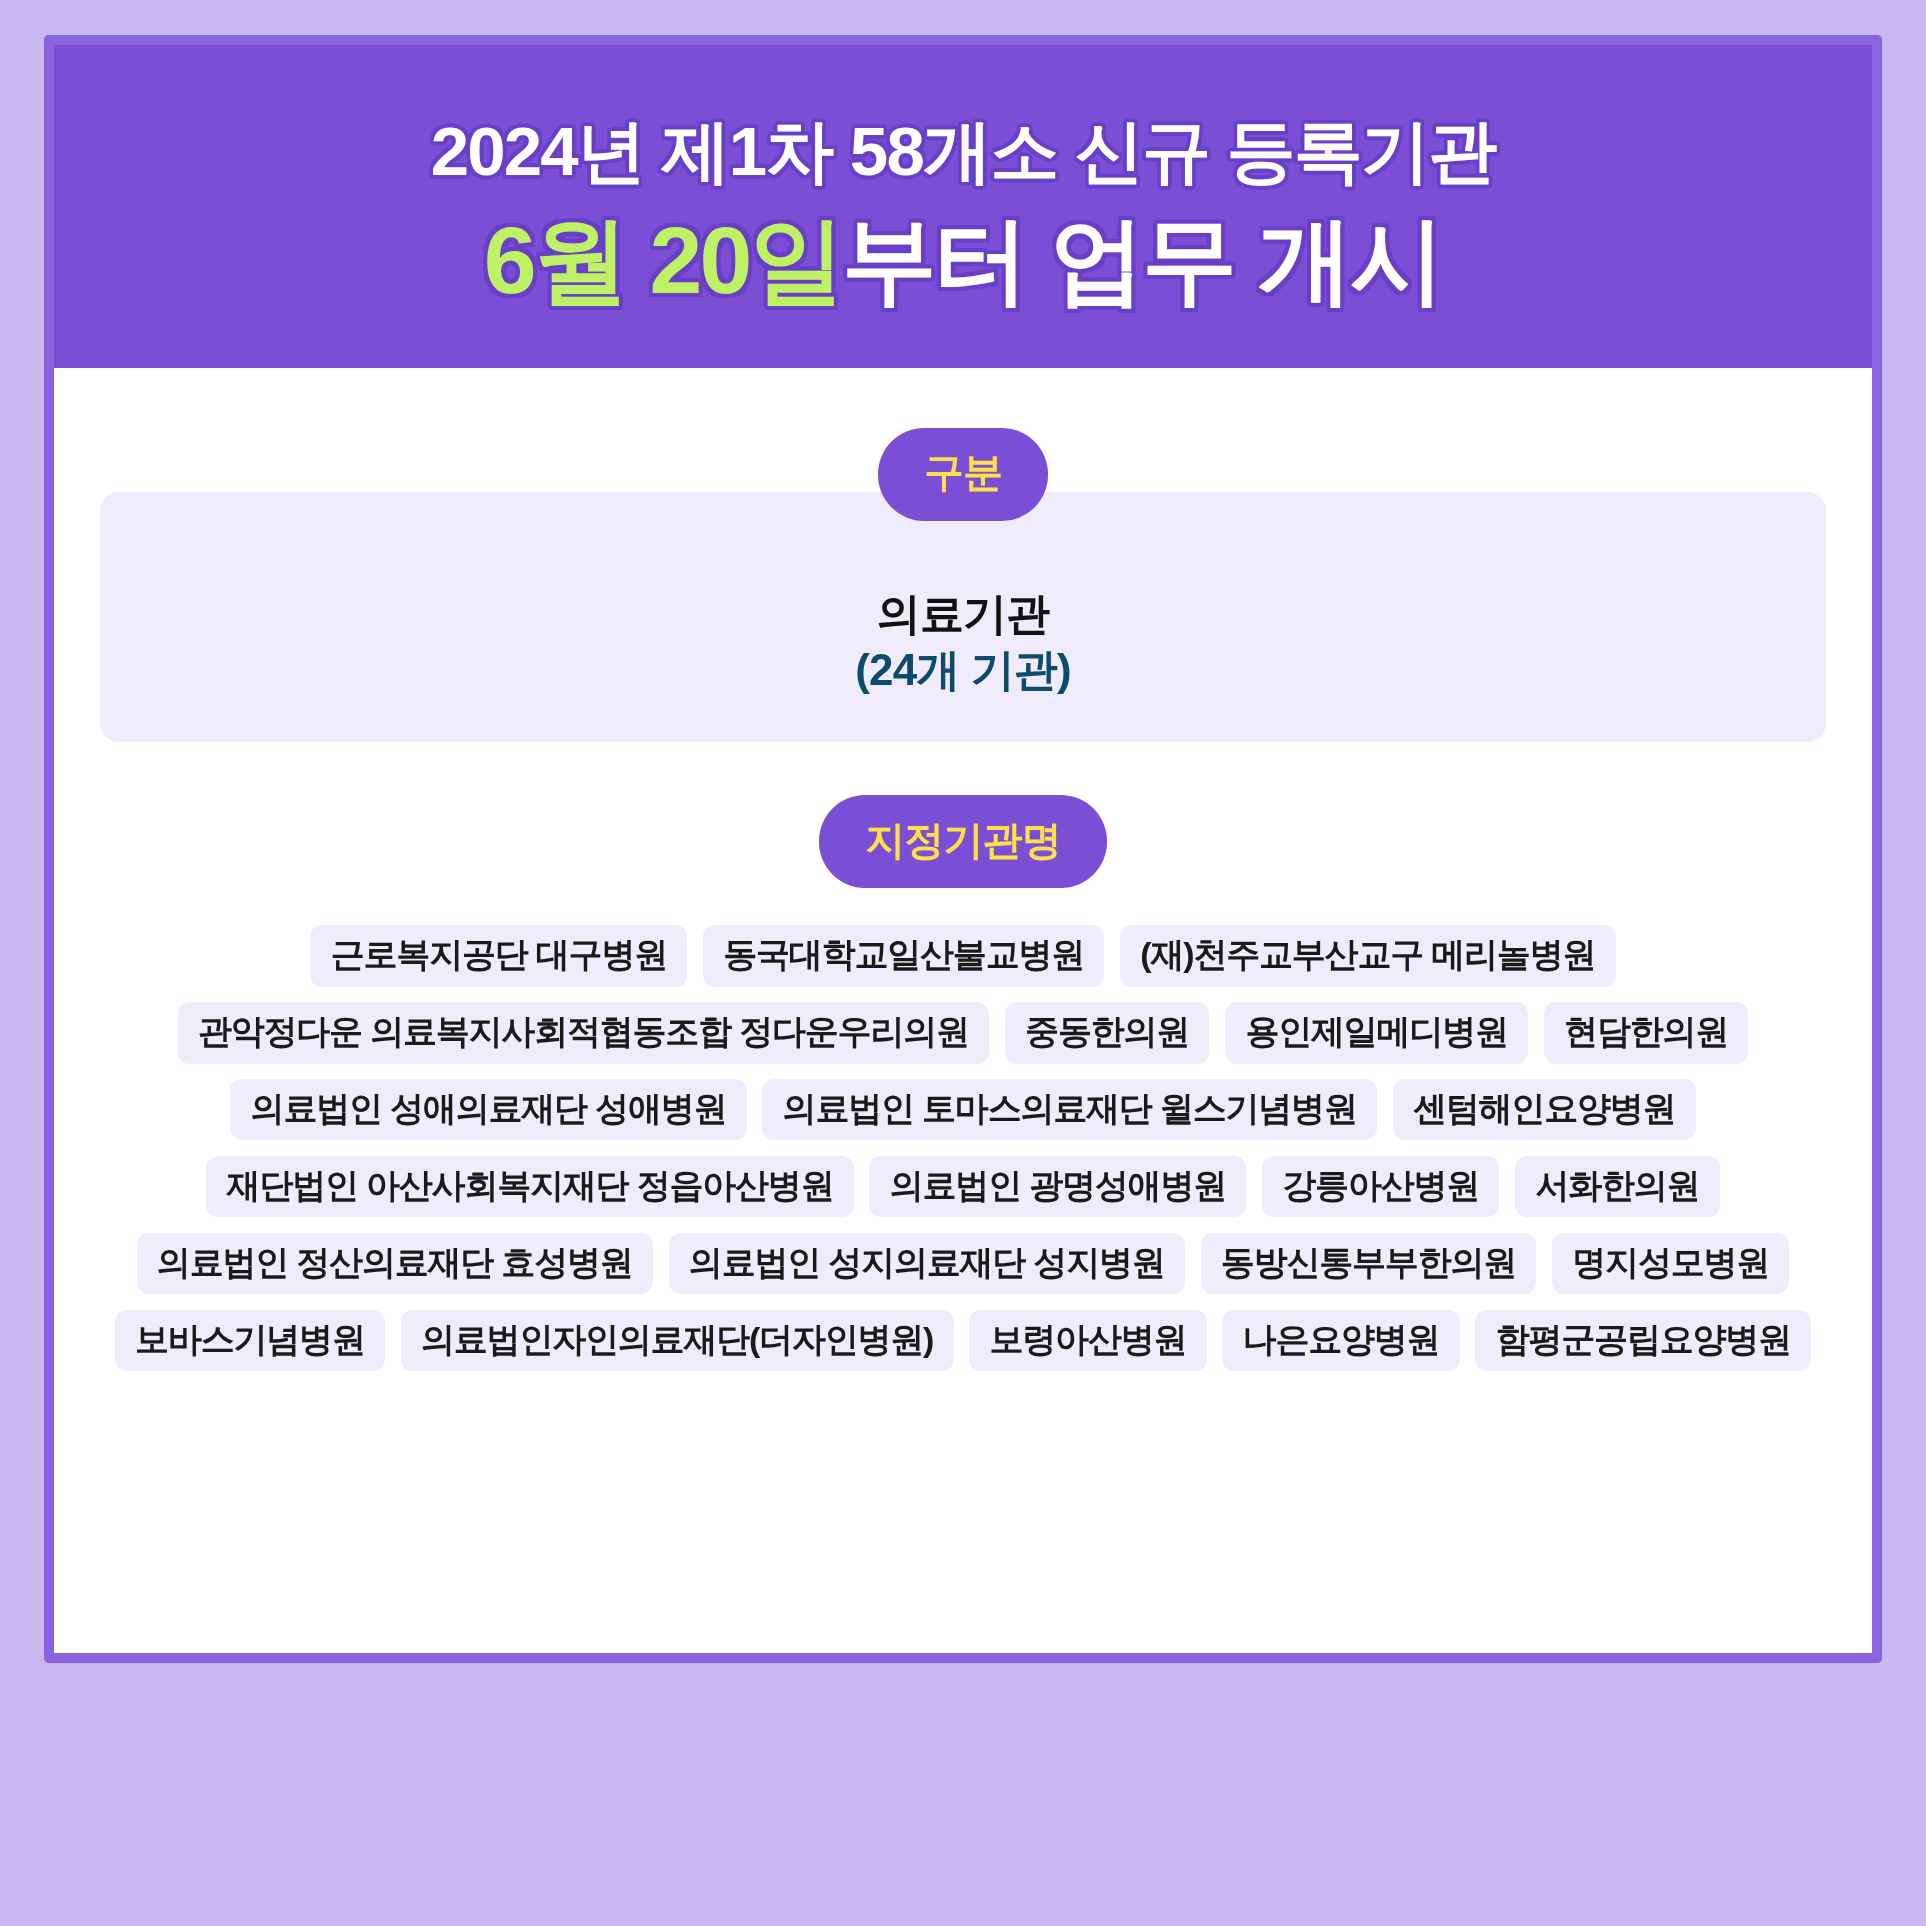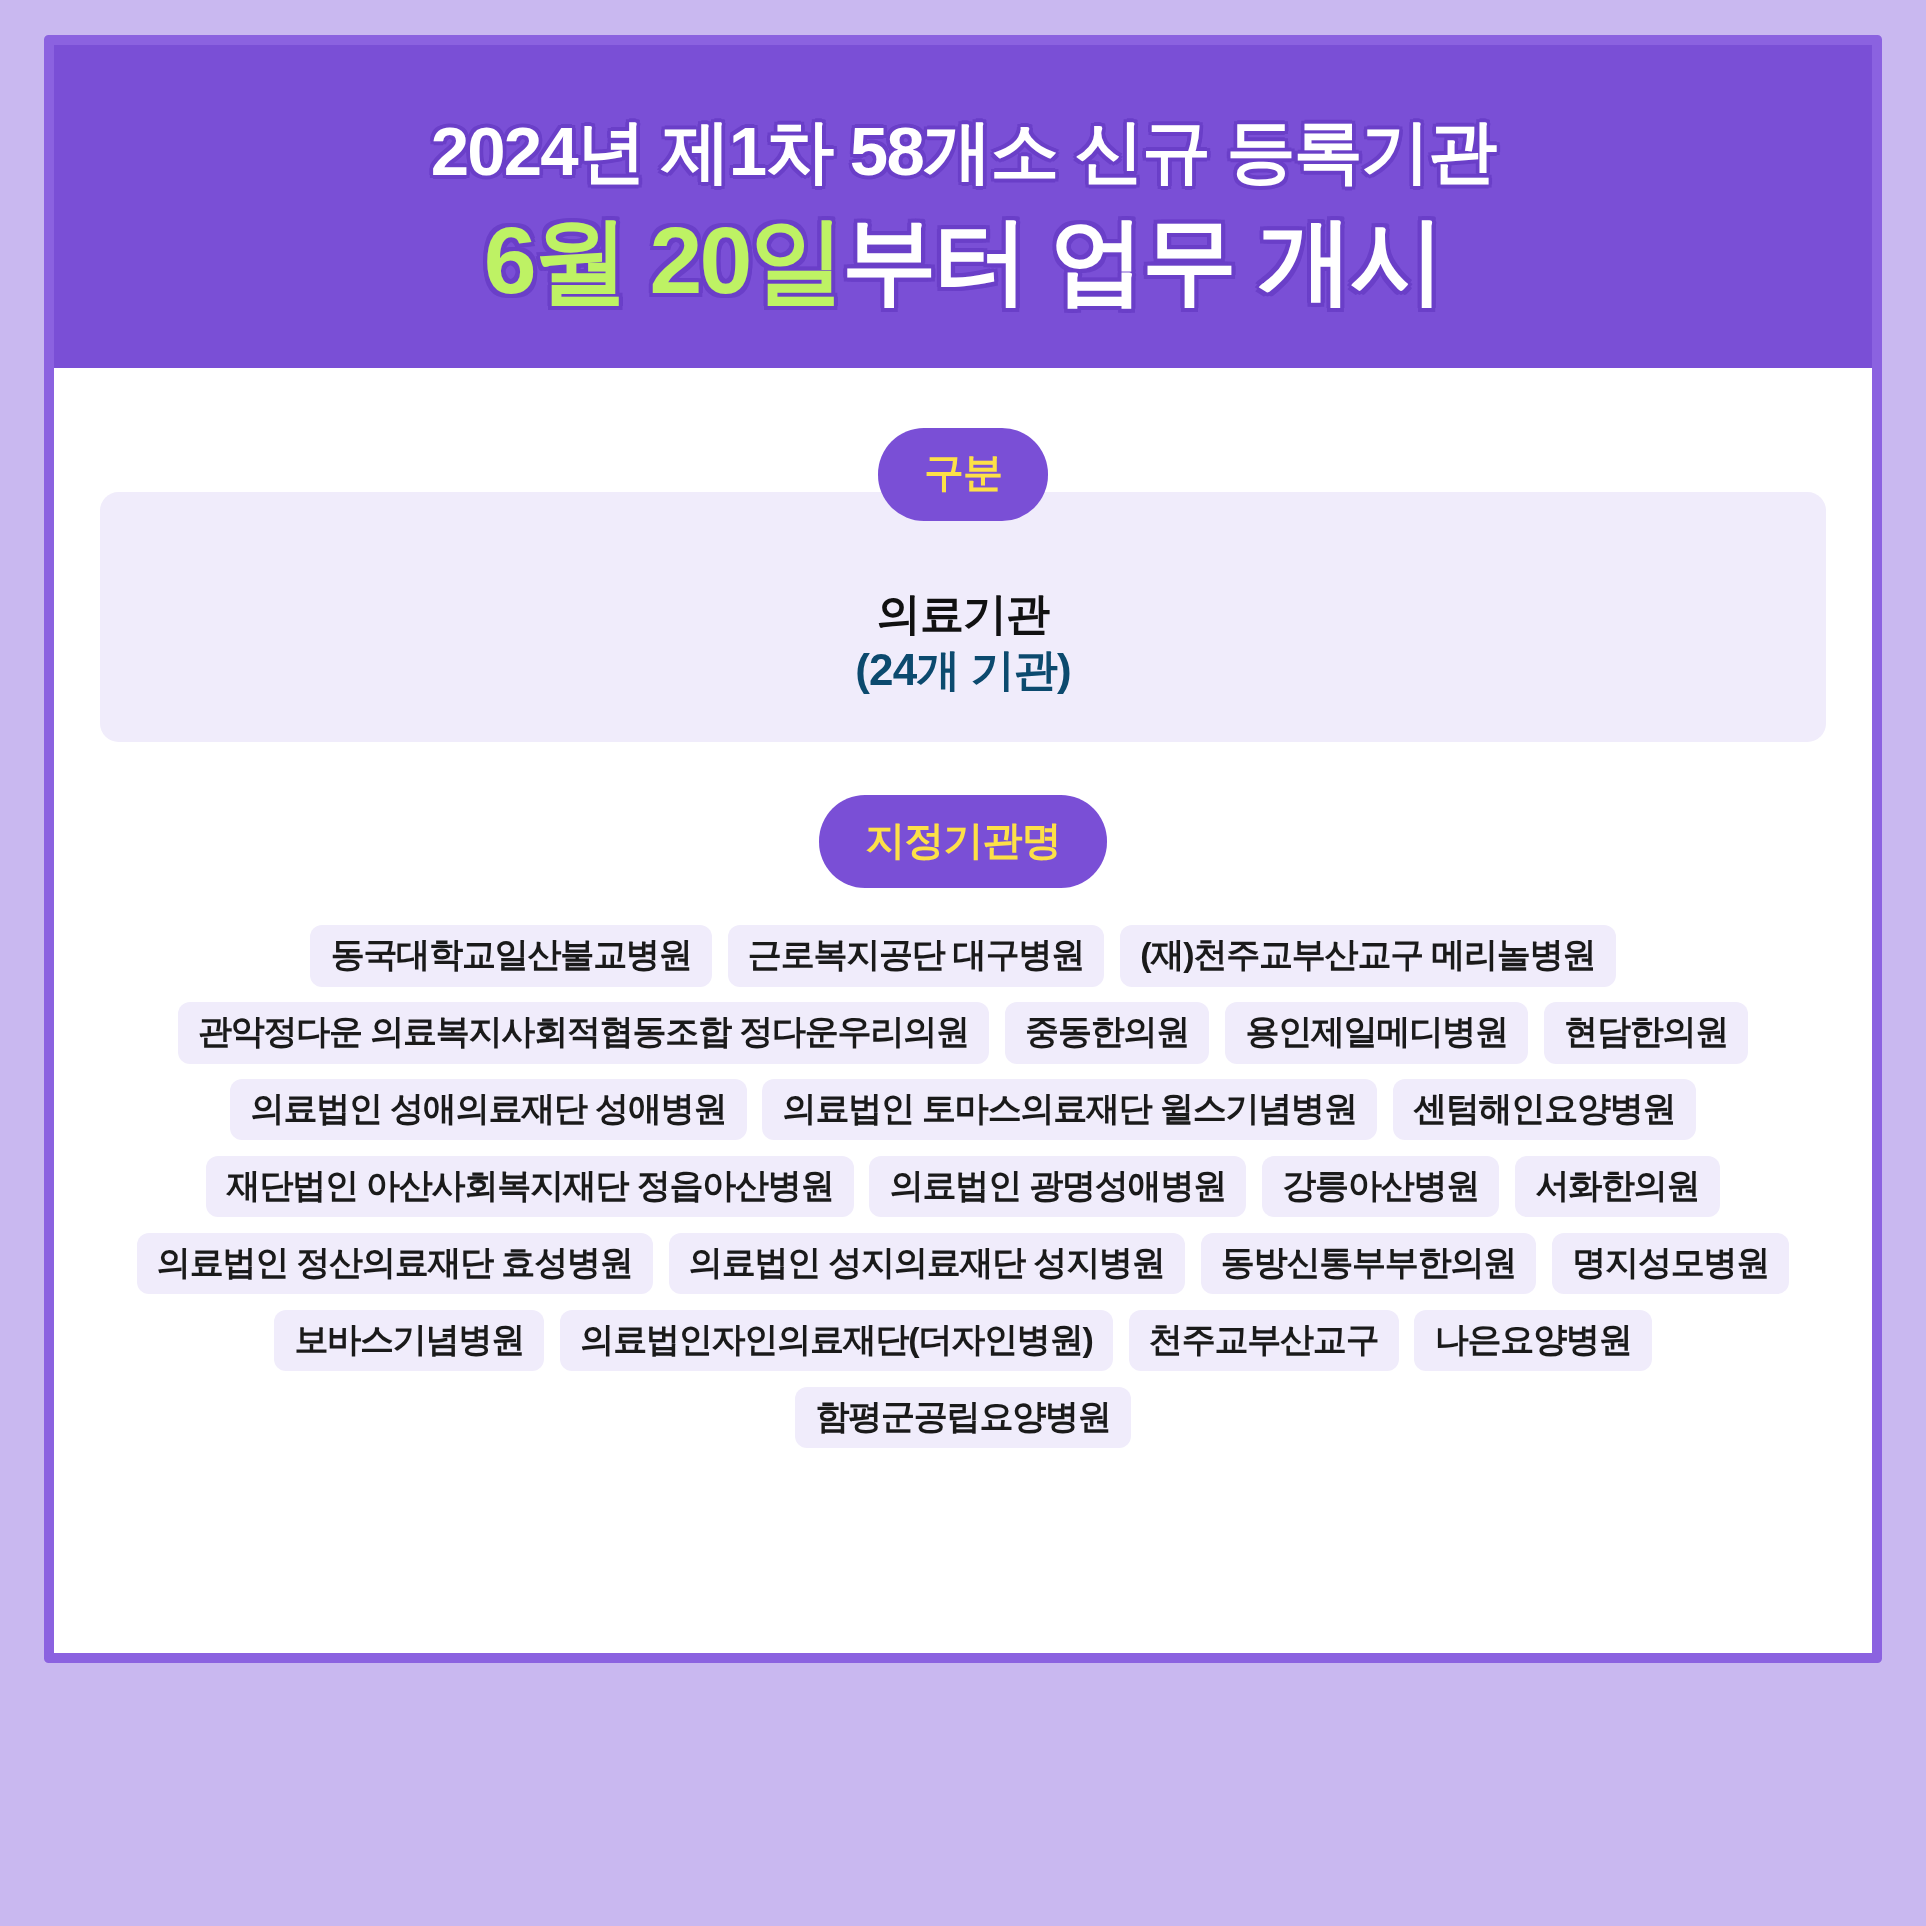--- a/index.html
+++ b/index.html
@@ -149,40 +149,40 @@
     <div class="pill-title">구분</div>
 
     <div class="info-box">
       <div class="cat-name">의료기관</div>
       <div class="cat-count">(24개 기관)</div>
     </div>
 
     <div class="pill-title second">지정기관명</div>
 
     <div class="tag-wrap">
+      <div class="tag">근로복지공단 대구병원</div>
       <div class="tag">동국대학교일산불교병원</div>
-      <div class="tag">근로복지공단 대구병원</div>
       <div class="tag">(재)천주교부산교구 메리놀병원</div>
       <div class="tag">관악정다운 의료복지사회적협동조합 정다운우리의원</div>
       <div class="tag">중동한의원</div>
       <div class="tag">용인제일메디병원</div>
       <div class="tag">현담한의원</div>
       <div class="tag">의료법인 성애의료재단 성애병원</div>
       <div class="tag">의료법인 토마스의료재단 윌스기념병원</div>
       <div class="tag">센텀해인요양병원</div>
       <div class="tag">재단법인 아산사회복지재단 정읍아산병원</div>
       <div class="tag">의료법인 광명성애병원</div>
       <div class="tag">강릉아산병원</div>
       <div class="tag">서화한의원</div>
       <div class="tag">의료법인 정산의료재단 효성병원</div>
       <div class="tag">의료법인 성지의료재단 성지병원</div>
       <div class="tag">동방신통부부한의원</div>
       <div class="tag">명지성모병원</div>
       <div class="tag">보바스기념병원</div>
       <div class="tag">의료법인자인의료재단(더자인병원)</div>
-      <div class="tag">천주교부산교구</div>
+      <div class="tag">보령아산병원</div>
       <div class="tag">나은요양병원</div>
       <div class="tag">함평군공립요양병원</div>
     </div>
 
   </div>
 </div>
 
 
 </body></html>

